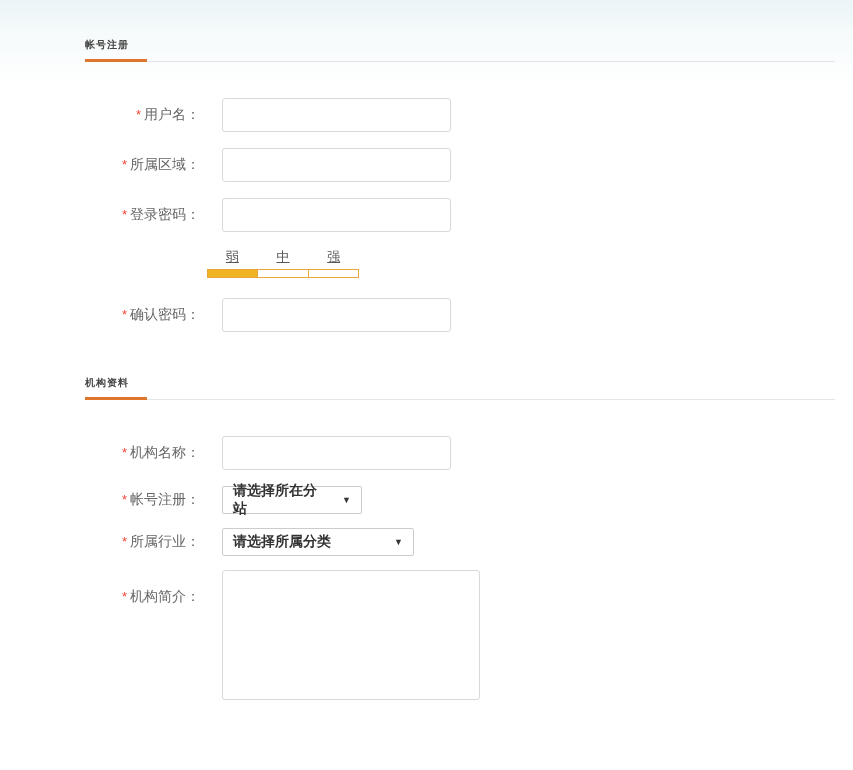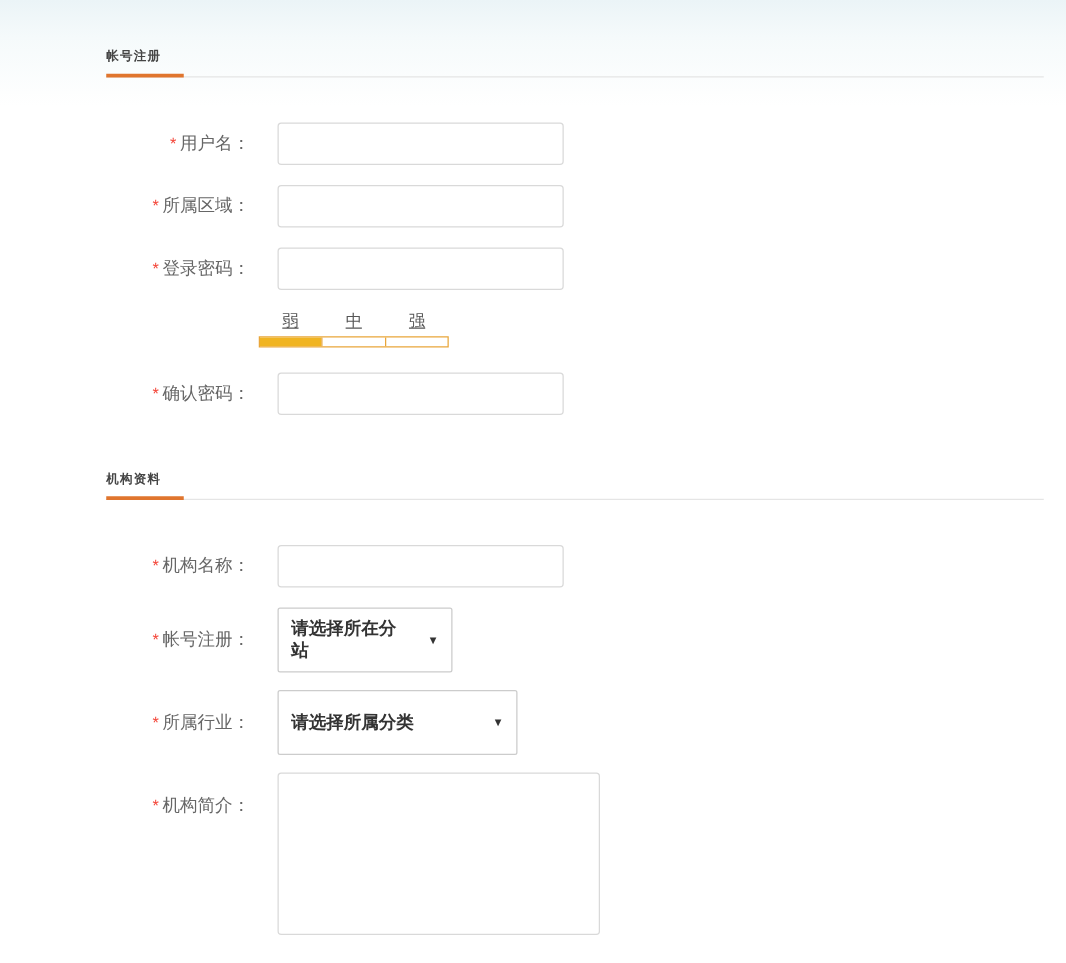--- a/index.html
+++ b/index.html
@@ -66,21 +66,21 @@
     flex: 1; text-align: center; font-size: 13px; color: #555555;
     text-decoration: underline;
   }
   .strength-bar { display: flex; height: 9px; width: 152px; border: 1px solid #e9a63a; background: #fff; }
   .strength-bar .cell { flex: 1; }
   .strength-bar .cell + .cell { border-left: 1px solid #e9a63a; }
   .strength-bar .filled { background: #f0b422; }
 
   
   .select {
-    height: 52px; border: 1px solid #cccccc; border-radius: 2px; background: #fff;
+    height: 28px; border: 1px solid #cccccc; border-radius: 2px; background: #fff;
     display: flex; align-items: center; justify-content: space-between;
     padding: 0 10px; cursor: pointer;
   }
   .select .value { font-size: 14px; font-weight: bold; color: #333333; }
   .select .arrow { font-size: 9px; color: #333333; margin-left: 12px; }
   .select-sm { width: 140px; }
   .select-lg { width: 192px; }
 </style>
 </head>
 <body>

